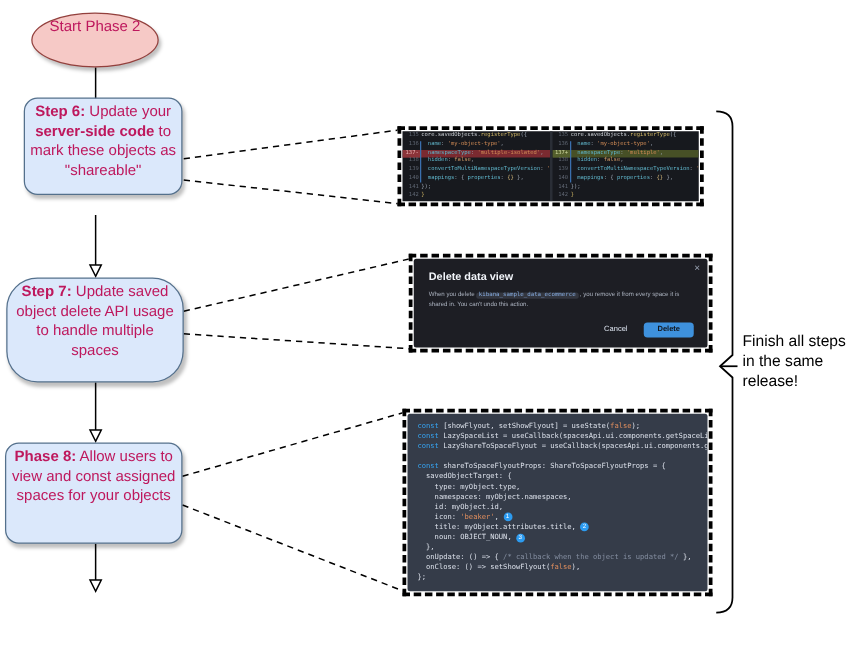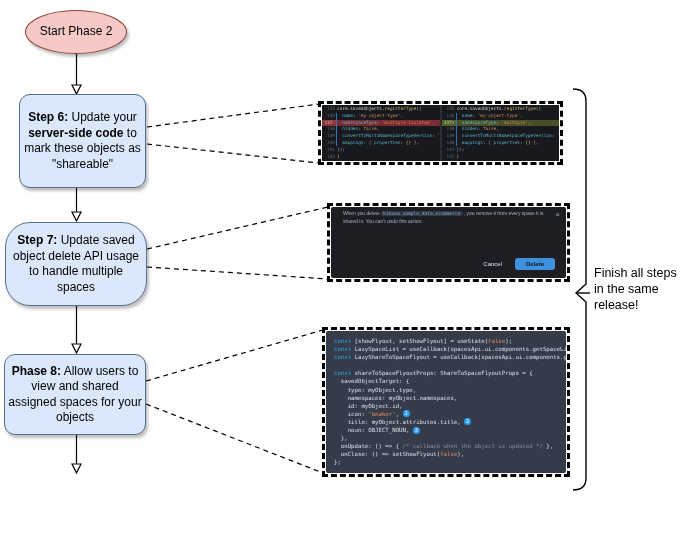--- a/index.html
+++ b/index.html
@@ -1,30 +1,30 @@
 <!DOCTYPE html>
 <html><head>
 <meta charset="utf-8">
 <style>
   html,body{margin:0;padding:0;background:#fff;}
   #canvas{position:relative;width:691px;height:535px;background:#fff;
           font-family:"Liberation Sans",sans-serif;overflow:hidden;}
   #connectors{position:absolute;left:0;top:0;width:691px;height:535px;}
 
   
-  .node{position:absolute;display:flex;align-items:center;justify-content:center;
-        text-align:center;font-size:12px;line-height:15.5px;color:#000000;
+  .node{position:absolute;display:flex;justify-content:center;
+        text-align:center;font-size:12px;line-height:15.5px;color:#be185d;
         padding:3px;box-sizing:border-box;}
   .ellipse{border-radius:50%;background:#f6c9c6;border:1.5px solid #93403d;
            box-shadow:2px 3px 3px rgba(0,0,0,.25);}
   .box{background:#dbe8fb;border:1.5px solid #54708c;border-radius:11px;
        box-shadow:2px 3px 3px rgba(0,0,0,.25);}
   #start{left:25px;top:10px;width:102px;height:44px;}
   #finish{left:25px;top:474px;width:103px;height:49px;}
-  #step6{left:19px;top:94px;width:127px;height:94px;}
+  #step6{left:19px;top:78px;width:127px;height:78px;}
   #step7{left:5px;top:222px;width:142px;height:84px;border-radius:25px;}
   #step8{left:4px;top:354px;width:142px;height:81px;}
   .sg-b{font-weight:bold;}
 
   
   .shot{position:absolute;border:3px dashed #000;padding:1px;box-sizing:border-box;background:#fff;}
   #shot1{left:318px;top:101px;width:245px;height:64px;}
   #shot2{left:327px;top:203px;width:243px;height:79px;}
   #shot3{left:322px;top:327px;width:248px;height:150px;}
   .shot-inner{width:100%;height:100%;overflow:hidden;box-sizing:border-box;}
@@ -111,21 +111,21 @@
 
   <div class="node box" id="step6">
     <span class="rich"><span class="sg-b">Step 6:</span><span class="sg-p"> Update your </span><span class="sg-b">server-side code</span><span class="sg-p"> to mark these objects as "shareable"</span></span>
   </div>
 
   <div class="node box" id="step7">
     <span class="rich"><span class="sg-b">Step 7:</span><span class="sg-p"> Update saved object delete API usage to handle multiple spaces</span></span>
   </div>
 
   <div class="node box" id="step8">
-    <span class="rich"><span class="sg-b">Phase 8:</span><span class="sg-p"> Allow users to view and shared assigned spaces for your objects</span></span>
+    <span class="rich"><span class="sg-b">Phase 8:</span><span class="sg-p"> Allow users to view and const assigned spaces for your objects</span></span>
   </div>
 
 
   <div class="shot" id="shot1">
     <div class="shot-inner diffwrap">
       <div class="pane diff">
         <i class="guide"></i>
       <div class="dr">
             <span class="ln">135</span>
             <span class="lc"><span class="sg-p">core.savedObjects.</span><span class="sg-fn">registerType</span><span class="sg-pu">({</span></span>
@@ -193,20 +193,21 @@
             <span class="ln">142</span>
             <span class="lc"><span class="sg-fn">}</span></span>
           </div>
         </div>
     </div>
   </div>
 
   <div class="shot" id="shot2">
     <div class="shot-inner modal">
       <div class="modal-close">×</div>
+      <div class="modal-title">Delete data view</div>
       <div class="modal-body rich"><span class="sg-p">When you delete </span><span class="sg-ch">kibana_sample_data_ecommerce</span><span class="sg-p"> , you remove it from every space it is shared in. You can't undo this action.</span></div>
       <div class="modal-footer">
         <span class="btn-cancel">Cancel</span>
         <span class="btn-delete">Delete</span>
       </div>
     </div>
   </div>
 
   <div class="shot" id="shot3">
     <div class="shot-inner codeblock">

